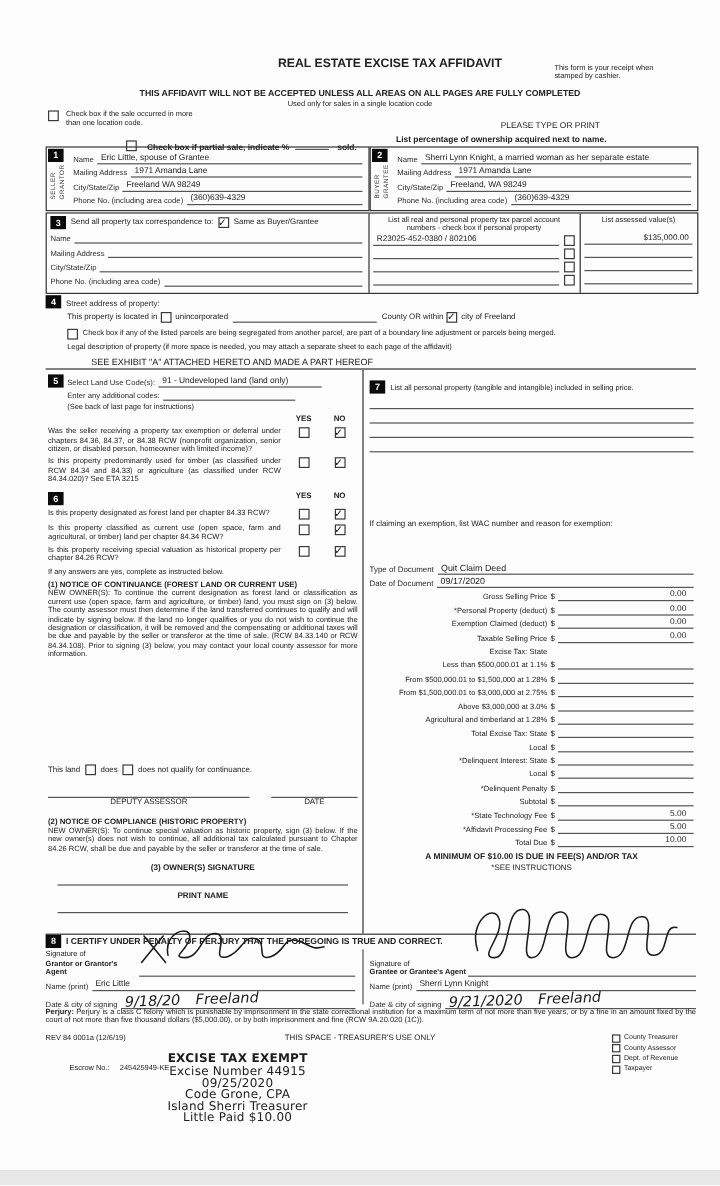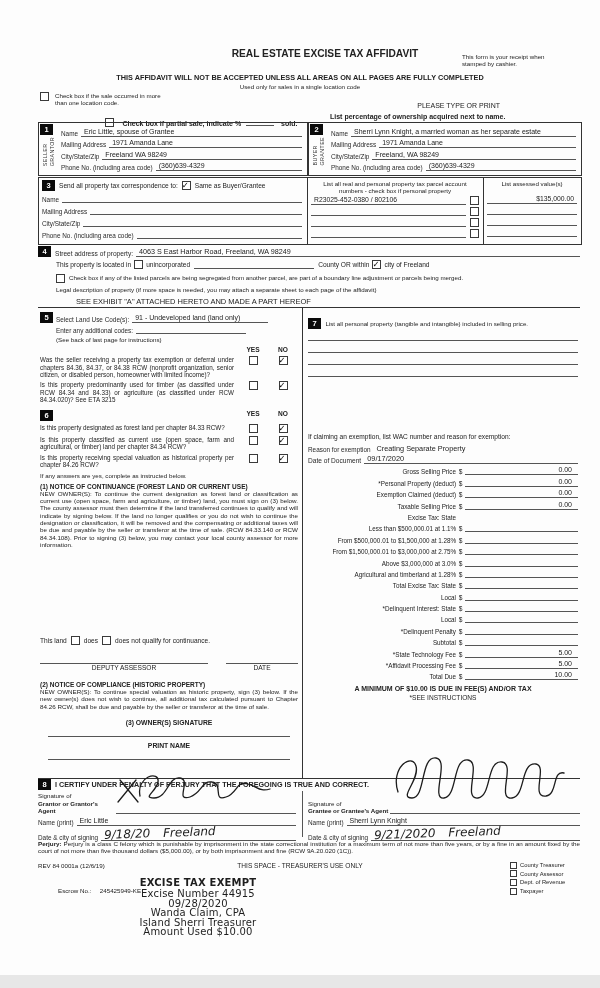--- a/index.html
+++ b/index.html
@@ -181,21 +181,20 @@
       <div style="display:flex;align-items:flex-end;height:11px;">
           <span class="fillv"></span>
         </div>
     </div>
   </div>
 
   <div class="abs" style="left:38px;top:245px;width:542px;">
     <div style="display:flex;align-items:flex-end;height:12px;">
       <span class="badge" style="margin-right:4px;">4</span>
       <span class="flabel" style="font-size:6.6px;">Street address of property:</span>
-      <span class="fillv" style="font-size:7.2px;">4063 S East Harbor Road, Freeland, WA 98249</span>
     </div>
     <div style="display:flex;align-items:flex-end;height:12px;margin-left:18px;white-space:nowrap;">
       <span class="f65">This property is located in</span>
       <span class="cb" style="margin:0 3px;"></span>
       <span class="f65">unincorporated</span>
       <span class="ul" style="display:inline-block;width:120px;height:8px;margin:0 4px;"></span>
       <span class="f65">County OR within</span>
       <span class="cb ck" style="margin:0 3px;"></span>
       <span class="f65">city of Freeland</span>
     </div>
@@ -298,25 +297,25 @@
         <span class="badge">7</span>
         <span class="f6">List all personal property (tangible and intangible) included in selling price.</span>
       </div>
       <div class="ul" style="height:10px;"></div>
       <div class="ul" style="height:11px;"></div>
       <div class="ul" style="height:11px;"></div>
       <div class="ul" style="height:11px;"></div>
 
       <div class="f65" style="margin-top:56px;">If claiming an exemption, list WAC number and reason for exemption:</div>
 
-      <div class="frow">
-        <span class="flabel">Reason for exemption</span>
-        <span class="fillv" style="font-size:7.3px;border-bottom:none;">Creating Separate Property</span>
-      </div>
-
+
+      <div class="frow" style="margin-top:26px;">
+        <span class="flabel" style="font-size:6.6px;">Type of Document</span>
+        <span class="fillv" style="font-size:7.4px;">Quit Claim Deed</span>
+      </div>
       <div class="frow">
         <span class="flabel" style="font-size:6.6px;">Date of Document</span>
         <span class="fillv" style="font-size:7.4px;">09/17/2020</span>
       </div>
 
       <div id="money-rows">
           <div class="mrow">
             <div class="mlabel">Gross Selling Price</div>
             <div class="mdollar">$</div>
             <div class="mline">0.00</div>
@@ -499,20 +498,20 @@
     </div>
 
   <div class="abs" style="left:58px;top:879px;white-space:nowrap;">
     <span class="f6">Escrow No.:</span>
     <span class="f6" style="margin-left:4px;">245425949-KE</span>
   </div>
 
   <div class="abs c" style="left:118px;top:877px;width:160px;" id="stamp">
       <div class="stamp-line stamp-big">EXCISE TAX EXEMPT</div>
       <div class="stamp-line">Excise Number 44915</div>
-      <div class="stamp-line">09/28/2020</div>
-      <div class="stamp-line">Wanda Claim, CPA</div>
+      <div class="stamp-line">09/25/2020</div>
+      <div class="stamp-line">Code Grone, CPA</div>
       <div class="stamp-line">Island Sherri Treasurer</div>
-      <div class="stamp-line">Amount Used $10.00</div>
+      <div class="stamp-line">Little Paid $10.00</div>
     </div>
 
   <div class="abs" style="left:0;right:0;bottom:0;height:13px;background:#e7e7e7;"></div>
 </div>
 
 </body></html>

